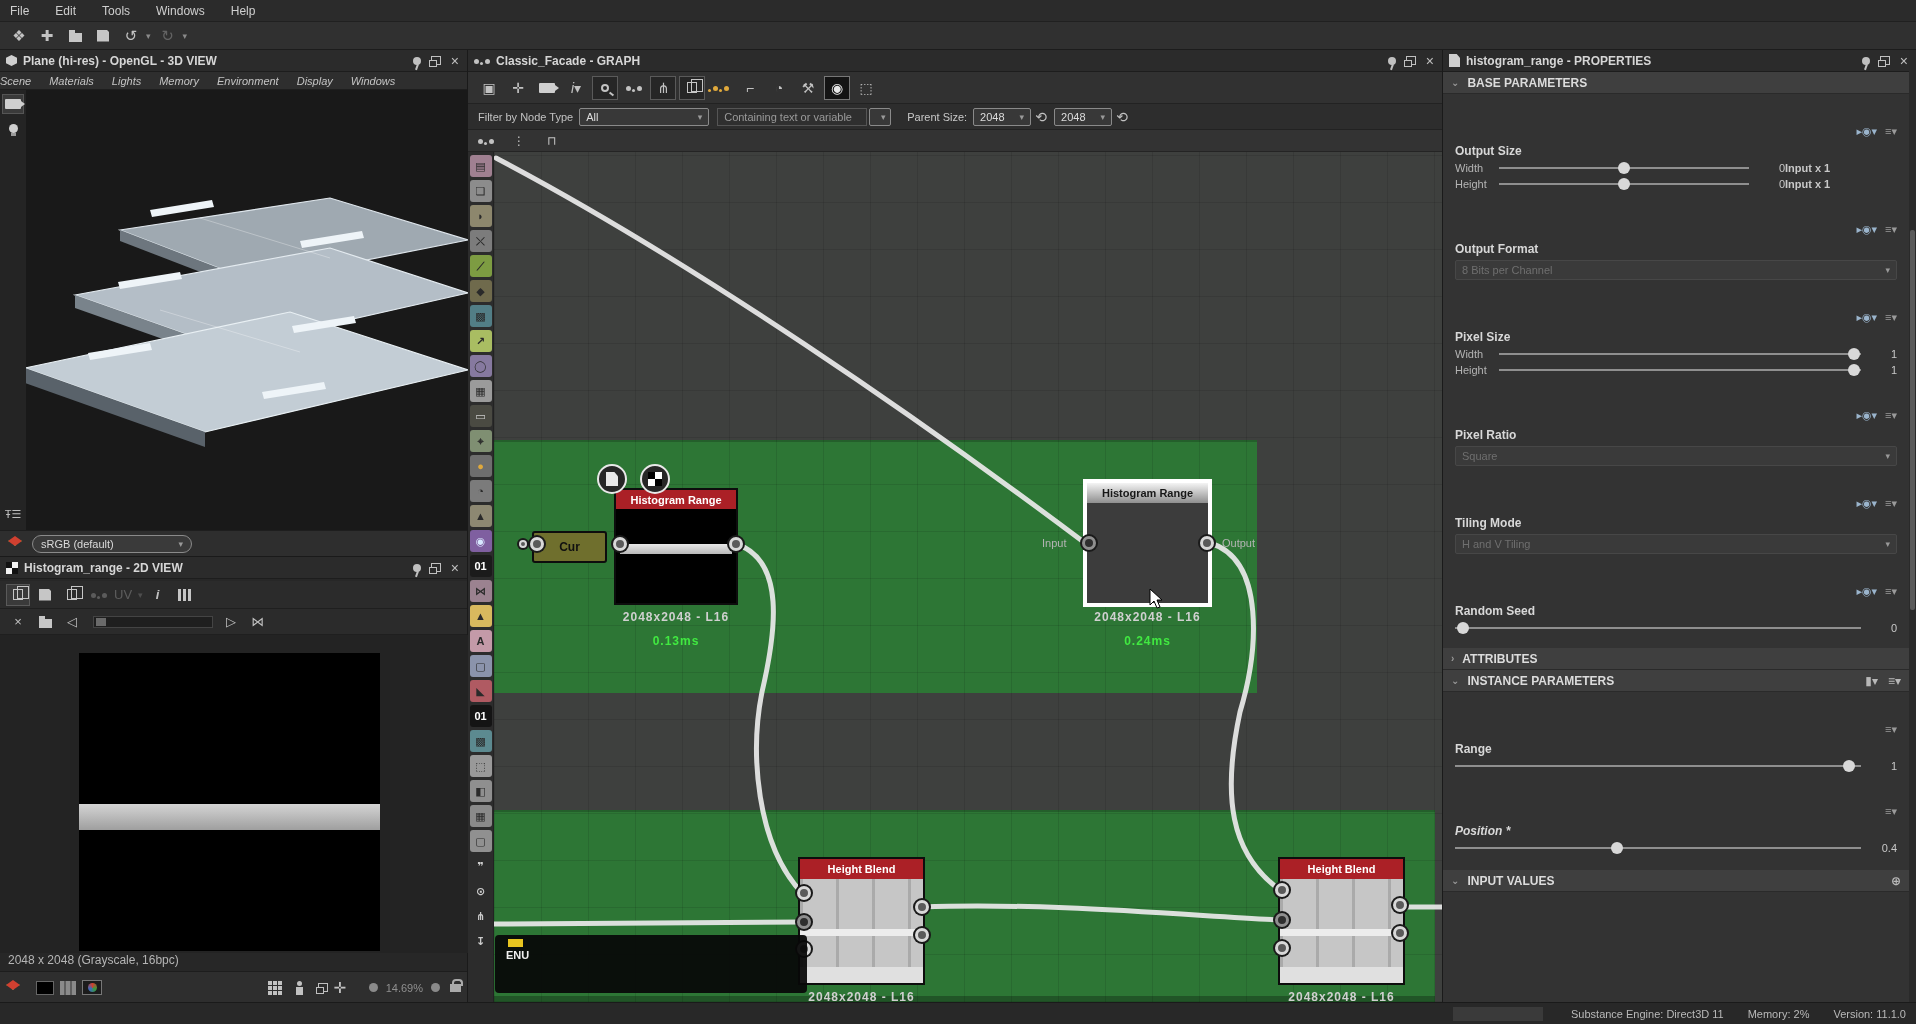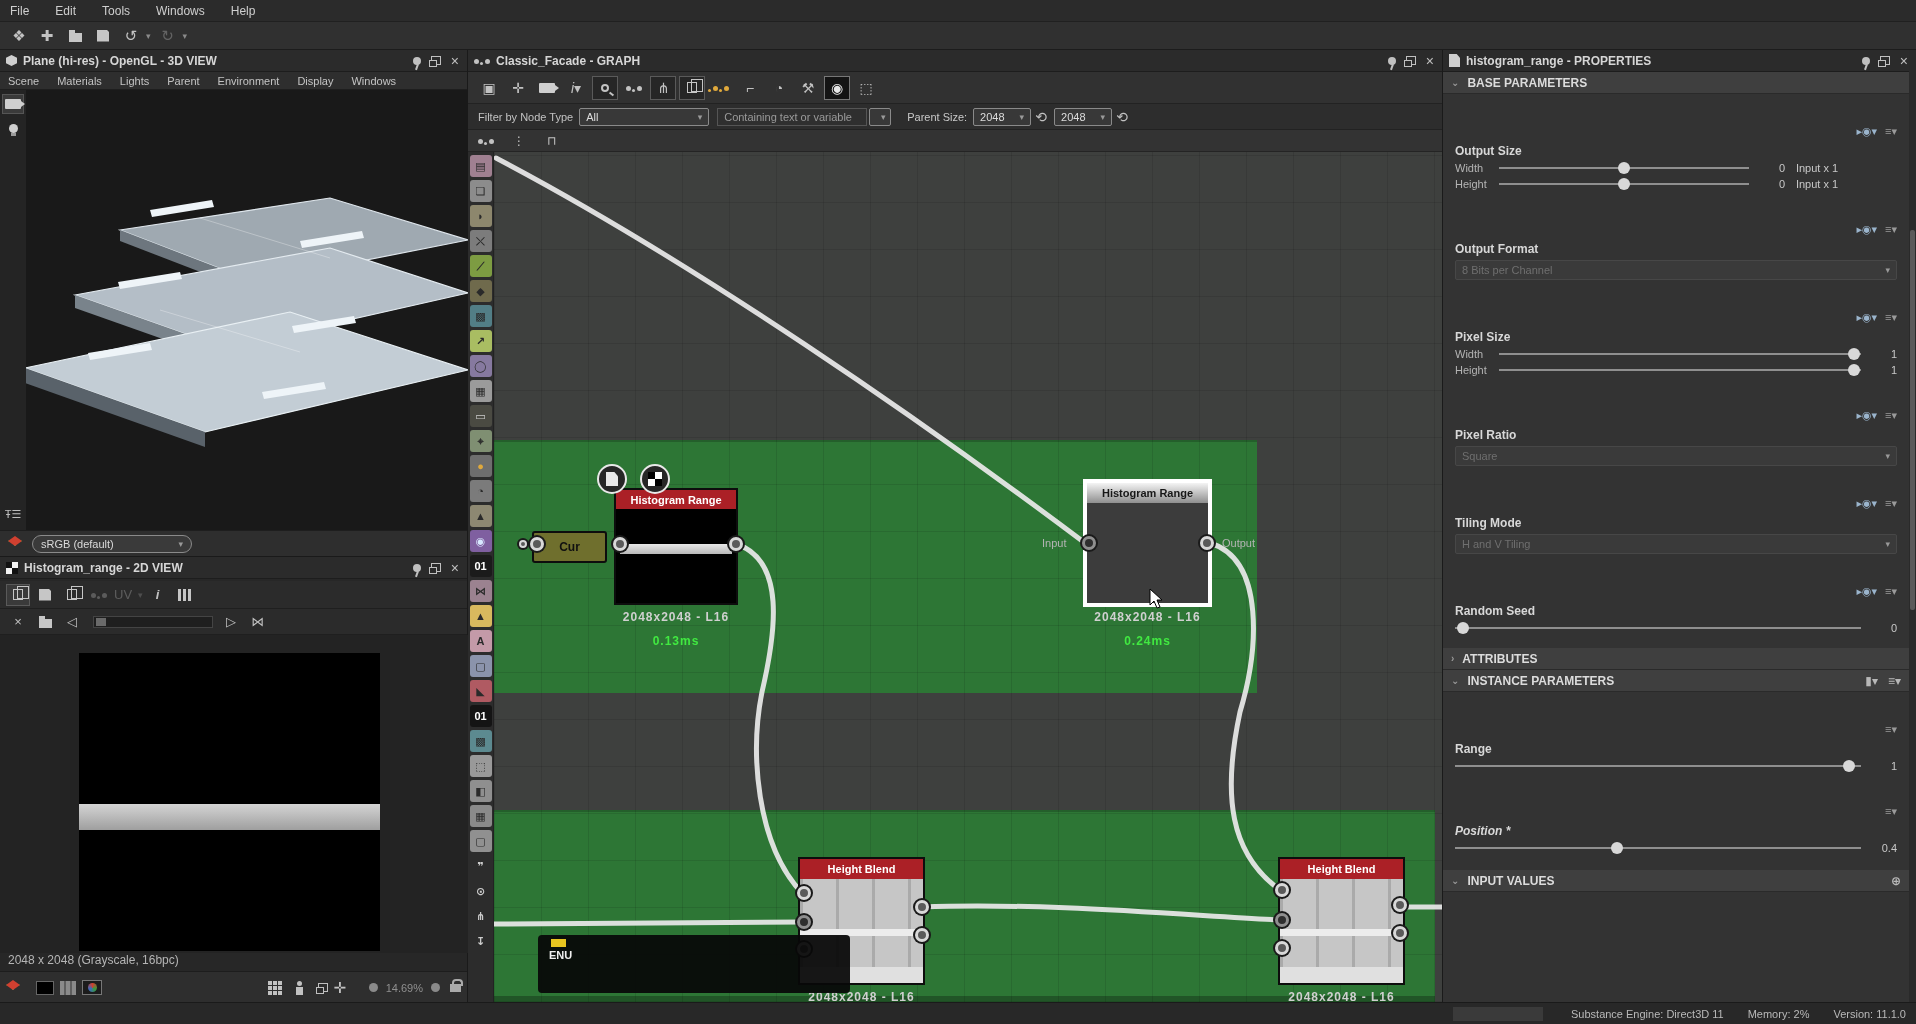--- a/index.html
+++ b/index.html
@@ -20,21 +20,21 @@
   .hicons{display:flex;align-items:center;gap:10px;margin-right:2px;}
   .pin{position:relative;width:8px;height:8px;background:#c0c0c0;border-radius:50%;display:inline-block;}
   .pin::after{content:"";position:absolute;left:3px;top:7px;width:2px;height:6px;background:#c0c0c0;transform:rotate(20deg);}
   .winbox{width:10px;height:9px;border:1px solid #c0c0c0;position:relative;display:inline-block;}
   .winbox::after{content:"";position:absolute;left:-3px;bottom:-3px;width:6px;height:5px;border:1px solid #c0c0c0;background:#2b2b2b;}
   .closex{font-size:14px;color:#c0c0c0;line-height:1;}
 
   
   #panel3d{position:absolute;left:0;top:50px;width:468px;height:506px;background:#272727;border-right:1px solid #1a1a1a;}
   .cube{width:11px;height:11px;background:#cfcfcf;clip-path:polygon(50% 0,100% 25%,100% 75%,50% 100%,0 75%,0 25%);}
-  .menurow3d{position:absolute;left:0;top:22px;right:0;height:18px;background:#2e2e2e;display:flex;align-items:center;padding-left:8px;border-bottom:1px solid #1e1e1e;}
+  .menurow3d{position:absolute;left:0;top:22px;right:0;height:18px;background:#2e2e2e;display:flex;align-items:center;border-bottom:1px solid #1e1e1e;font-style:italic;}
   .menurow3d span{font-size:11px;color:#c4c4c4;margin-right:18px;}
   .vp3d{position:absolute;left:0;top:40px;width:468px;height:440px;background:#191919;overflow:hidden;}
   .strip3d{position:absolute;left:0;top:40px;width:26px;height:440px;background:#242424;z-index:5;}
   .cam{position:relative;width:16px;height:10px;background:#cfcfcf;border-radius:1px;display:inline-block;}
   .cam::after{content:"";position:absolute;right:-4px;top:2px;border-left:4px solid #cfcfcf;border-top:3px solid transparent;border-bottom:3px solid transparent;}
   .strip3d .slot{width:22px;height:20px;display:flex;align-items:center;justify-content:center;margin:4px auto 0;}
   .slot.sel{background:#3a3a3a;border:1px solid #555;}
   .bulb{position:relative;width:9px;height:9px;background:#cfcfcf;border-radius:50%;display:inline-block;}
   .bulb::after{content:"";position:absolute;left:2px;top:9px;width:5px;height:3px;background:#9a9a9a;}
   .treeic{font-size:11px;color:#bdbdbd;}
@@ -108,21 +108,21 @@
   .gnode .nhead{height:19px;background:#ab2026;color:#fff;font-size:11px;font-weight:bold;display:flex;align-items:center;justify-content:center;}
   .nsize{position:absolute;font-size:12px;font-weight:bold;letter-spacing:1px;color:#d0d0d0;text-align:center;white-space:nowrap;}
   .ntime{position:absolute;font-size:12px;font-weight:bold;letter-spacing:1px;color:#41e941;text-align:center;white-space:nowrap;}
   .conn{position:absolute;width:14px;height:14px;border-radius:50%;background:#5a5a5a;border:3px solid #d8d8d8;box-shadow:0 0 0 2px #1a1a1a;transform:translate(-50%,-50%);}
   .conn.darkc{background:#2e2e2e;border-color:#8f8f8f;}
   .badge{position:absolute;width:30px;height:30px;border-radius:50%;background:#262626;border:2px solid #e8e8e8;display:flex;align-items:center;justify-content:center;transform:translate(-50%,-50%);z-index:6;}
   .badge .doc{width:12px;height:14px;background:#e8e8e8;clip-path:polygon(0 0,70% 0,100% 30%,100% 100%,0 100%);}
   .badge .chk{width:14px;height:14px;background:conic-gradient(#fff 0 25%,#000 0 50%,#fff 0 75%,#000 0);}
   .iolabel{position:absolute;font-size:11px;color:#b4b4b4;transform:translateY(-50%);}
   .hbbody{position:absolute;left:0;right:0;top:20px;bottom:0;background-color:#c6c6c6;background-image:linear-gradient(#ececec,#ececec),linear-gradient(#e0e0e0,#e0e0e0),repeating-linear-gradient(90deg,rgba(0,0,0,.14) 0 3px,rgba(0,0,0,0) 3px 36px);background-size:100% 7px,100% 16px,100% 100%;background-position:0 52%,0 100%,0 0;background-repeat:no-repeat,no-repeat,repeat;}
-  .overlaykey{position:absolute;left:1px;top:783px;width:312px;height:58px;background:rgba(8,8,8,.94);border-radius:4px;z-index:9;margin-left:43px;}
+  .overlaykey{position:absolute;left:1px;top:783px;width:312px;height:58px;background:rgba(8,8,8,.94);border-radius:4px;z-index:9;}
   .okchip{position:absolute;left:13px;top:4px;width:15px;height:8px;background:#e8c520;}
   .oklang{position:absolute;left:11px;top:14px;font-size:11px;font-weight:bold;color:#efefef;}
   .oktext{position:absolute;left:0;right:0;top:8px;text-align:center;padding-left:40px;font-size:30px;font-weight:bold;color:#fff;}
 
   
   #panelprops{position:absolute;left:1442px;top:50px;width:474px;height:952px;background:#333;border-left:1px solid #1a1a1a;}
   .docic{width:11px;height:13px;background:#cfcfcf;clip-path:polygon(0 0,70% 0,100% 28%,100% 100%,0 100%);}
   .psection{display:flex;align-items:center;height:22px;background:#3f3f3f;border-bottom:1px solid #2a2a2a;padding:0 8px;font-size:12px;font-weight:bold;color:#dcdcdc;margin-top:0;}
   .psection .chev{color:#9a9a9a;font-size:10px;margin-right:8px;}
   .psection .secicons{margin-left:auto;display:flex;gap:10px;color:#b8b8b8;font-size:12px;}
@@ -130,21 +130,21 @@
   .phead{display:flex;align-items:center;margin:10px 2px 2px 2px;}
   .plabel{font-size:12px;font-weight:bold;color:#d8d8d8;margin-top:40px;}
   .plabel.it{font-style:italic;}
   .gicons{margin-left:auto;display:flex;gap:8px;color:#9ab4cc;font-size:11px;}
   .gicons .gray{color:#9a9a9a;}
   .prow{display:flex;align-items:center;height:16px;margin:0 2px;font-size:11px;color:#bdbdbd;}
   .rlabel{width:44px;color:#b4b4b4;}
   .slider{flex:1;height:2px;background:#8f8f8f;position:relative;margin-right:10px;}
   .slider .handle{position:absolute;top:-5px;width:12px;height:12px;border-radius:50%;background:#d8d8d8;transform:translateX(-50%);}
   .rval{width:26px;text-align:right;color:#c8c8c8;}
-  .rextra{width:64px;text-align:center;color:#c8c8c8;}
+  .rextra{width:64px;text-align:left;color:#c8c8c8;font-weight:bold;}
   .pselect{display:flex;align-items:center;justify-content:space-between;height:20px;background:#3a3a3a;border:1px solid #474747;border-radius:2px;margin:4px 2px 0;padding:0 6px;font-size:11px;color:#6f6f6f;}
   .scrolltrack{position:absolute;right:0;top:0;width:7px;height:952px;background:#2a2a2a;}
   .scrollthumb{position:absolute;right:1px;top:180px;width:5px;height:380px;background:#5a5a5a;border-radius:2px;}
 
   
   .statusbar{position:absolute;left:0;top:1002px;width:1916px;height:22px;background:#282828;border-top:1px solid #1a1a1a;display:flex;align-items:center;justify-content:flex-end;font-size:11px;color:#b9b9b9;padding-right:10px;gap:24px;}
   .sb-box{width:90px;height:14px;background:#3a3a3a;margin-right:4px;}
 
   .mag{position:relative;width:8px;height:8px;border:2px solid #c2c2c2;border-radius:50%;display:inline-block;}
   .mag::after{content:"";position:absolute;left:6px;top:7px;width:5px;height:2px;background:#c2c2c2;transform:rotate(40deg);}
@@ -185,21 +185,21 @@
       <span class="hicons">
         <span class="pin"></span>
         <span class="winbox"></span>
         <span class="closex">×</span>
       </span>
     </div>
     <div class="menurow3d">
         <span>Scene</span>
         <span>Materials</span>
         <span>Lights</span>
-        <span>Parent</span>
+        <span>Memory</span>
         <span>Environment</span>
         <span>Display</span>
         <span>Windows</span>
       </div>
     <div class="vp3d">
       <svg width="468" height="440">
         <rect x="0" y="0" width="468" height="440" fill="#191919"></rect>
         <polygon points="120,140 330,108 468,150 255,192" fill="#9fa9b1" stroke="#dfe6ec" stroke-width="1.2"></polygon>
         <polygon points="120,140 255,192 255,203 120,151" fill="#6d767e"></polygon>
         <polygon points="75,205 330,158 468,203 225,258" fill="#b4bec7" stroke="#e4ebf0" stroke-width="1.2"></polygon>

